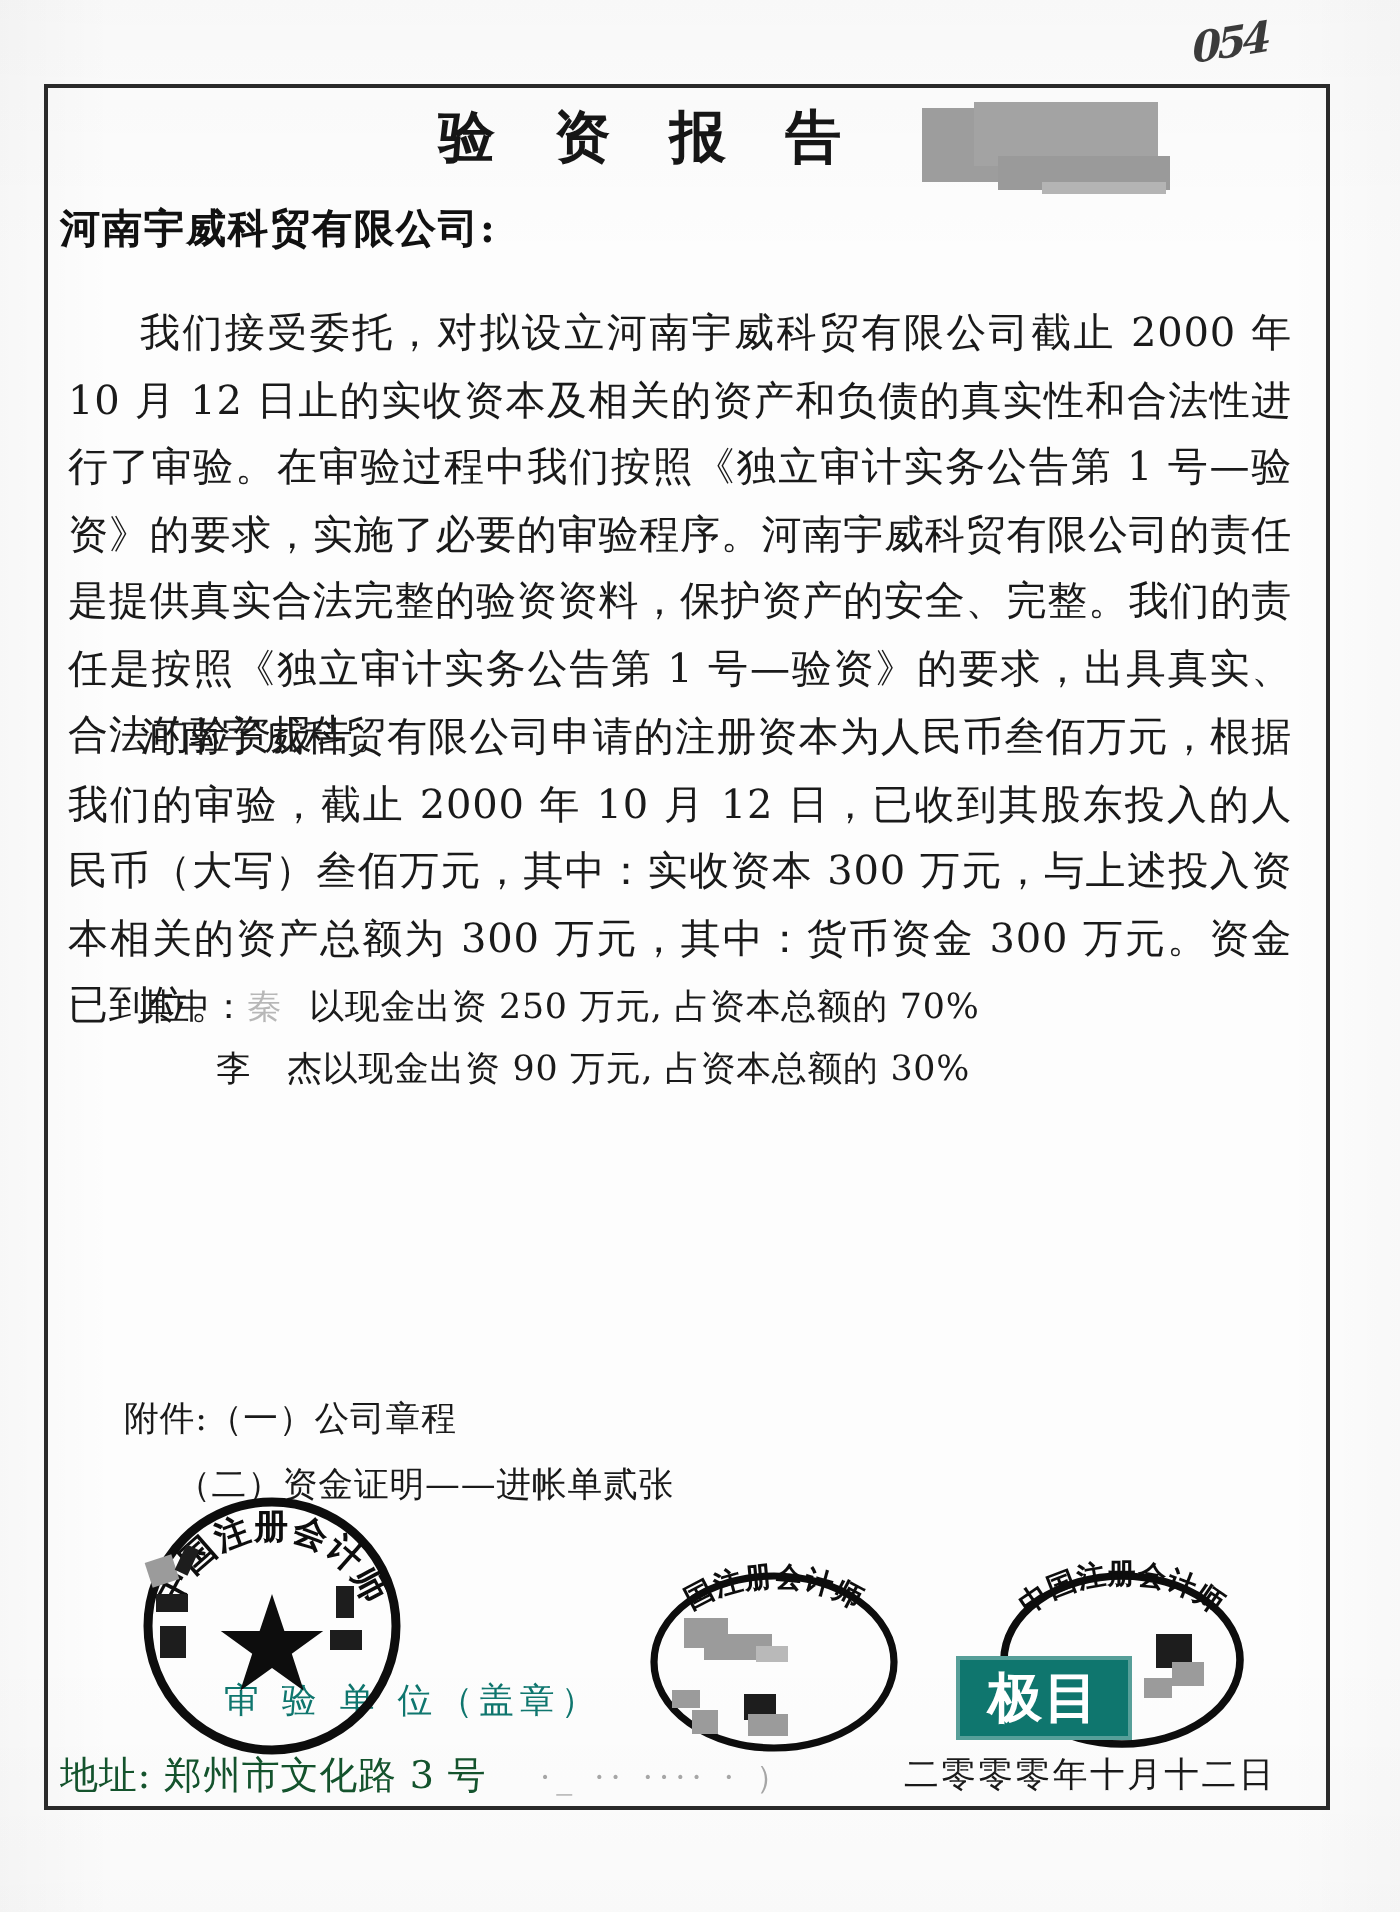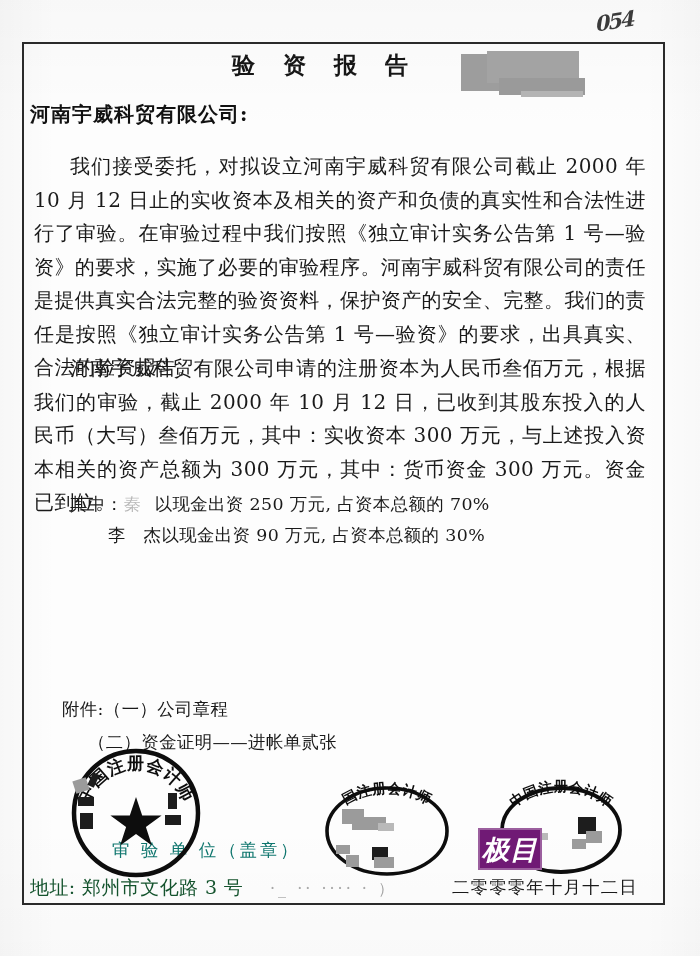--- a/index.html
+++ b/index.html
@@ -57,21 +57,21 @@
   }
 
   
   #doc-title {
     position: absolute;
     left: 200px;
     top: 50px;
     width: 240px;
     text-align: center;
     font-family: "DejaVu Serif", "Liberation Serif", serif;
-    font-size: 23px;
+    font-size: 28px;
     font-weight: 700;
     letter-spacing: 10px;
     color: #161616;
     text-indent: 10px;
   }
 
   
   #title-redaction {
     position: absolute;
     left: 461px;
@@ -236,28 +236,27 @@
   
   .smudge { position: absolute; background: #9b9b9b; }
   .smudge.dark { background: #1d1d1d; }
   .smudge.light { background: #b9b9b9; }
 
   
   #watermark {
     position: absolute;
     left: 478px;
     top: 828px;
-    width: 64px;
+    width: 88px;
     height: 42px;
-    background: #701a75;
+    background: #0f766e;
     display: flex;
     align-items: center;
     justify-content: center;
     box-shadow: inset 0 0 0 2px rgba(255,255,255,0.30);
-    font-style: italic;
   }
   #watermark span {
     font-family: "DejaVu Serif", "Liberation Serif", serif;
     font-size: 27px;
     font-weight: 700;
     color: #ffffff;
     letter-spacing: 1px;
     line-height: 1;
   }
 </style>

